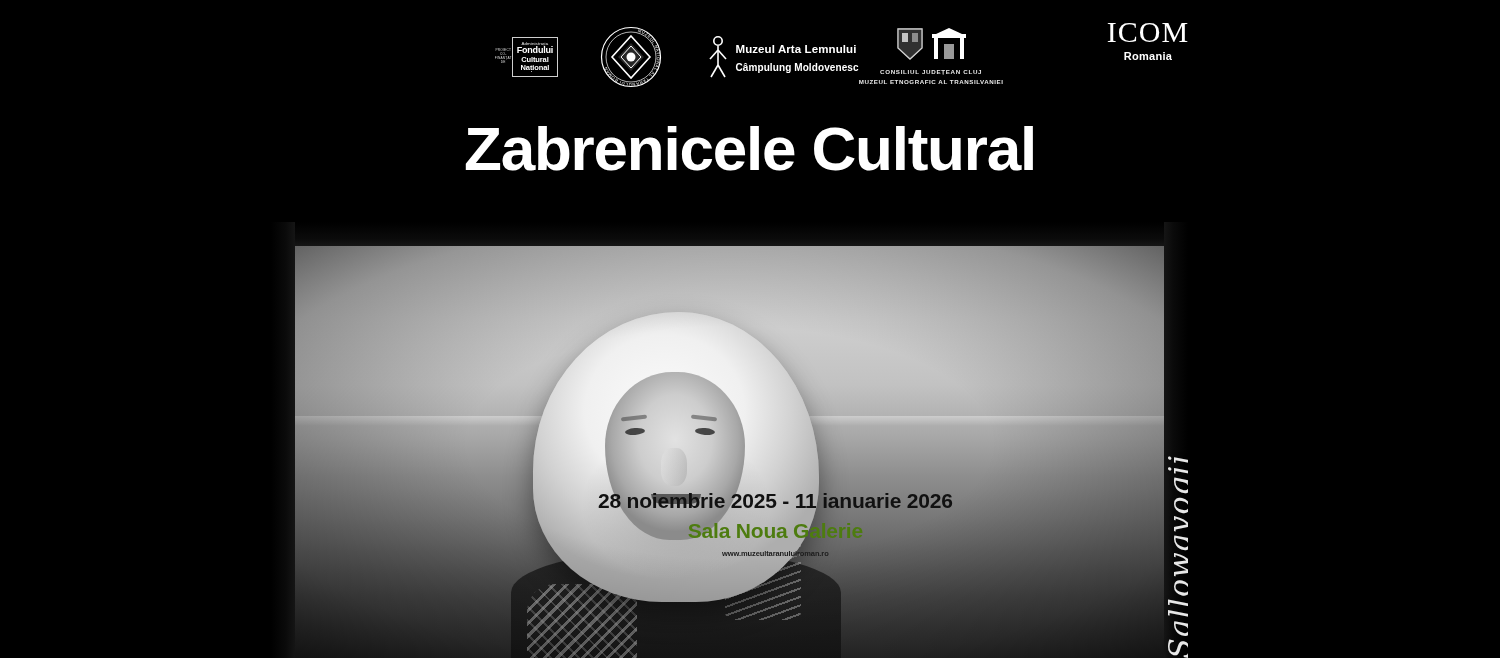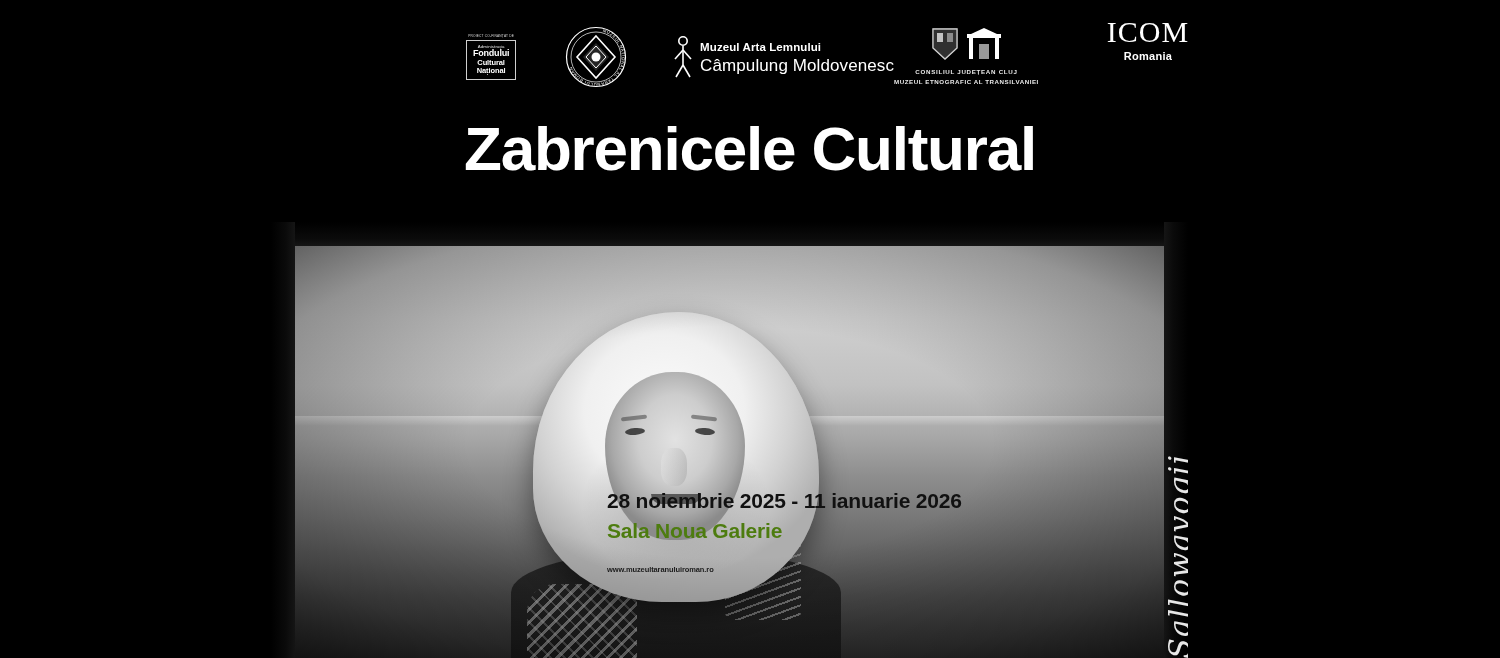--- a/index.html
+++ b/index.html
@@ -41,21 +41,21 @@
     display: flex;
     align-items: center;
     justify-content: center;
     position: relative;
   }
 
   
   .logo-afcn {
     width: 60px; height: 56px;
     margin-right: 44px;
-    flex-direction: column;
+    flex-direction: row;
   }
   .afcn-top {
     font-size: 3.2px;
     letter-spacing: .2px;
     text-align: center;
     line-height: 1.3;
     color: #dedede;
     margin-bottom: 2px;
     text-transform: uppercase;
   }
@@ -90,22 +90,22 @@
   }
   .mal-text-l1 {
     font-size: 11.5px;
     font-weight: bold;
     line-height: 1.25;
     letter-spacing: .1px;
     color: #ffffff;
     white-space: nowrap;
   }
   .mal-text-l2 {
-    font-size: 17px;
-    font-weight: normal;
+    font-size: 10px;
+    font-weight: bold;
     line-height: 1.25;
     letter-spacing: .1px;
     color: #ffffff;
     white-space: nowrap;
   }
 
   
   .logo-met {
     margin-right: 0px;
     display: flex;
@@ -362,23 +362,24 @@
     white-space: nowrap;
     transform: rotate(-90deg);
     transform-origin: 100% 0;
     text-shadow: 0 0 6px rgba(0,0,0,.25);
     opacity: .95;
   }
 
   
   .info {
     position: absolute;
-    left: 336px;
+    left: 327px;
     top: 264px;
     color: #ffffff;
+    text-align: center;
   }
   .info-date {
     font-size: 21px;
     font-weight: bold;
     letter-spacing: -.2px;
     line-height: 1.45;
     color: #111111;
   }
   .info-venue {
     font-size: 21px;
@@ -392,21 +393,21 @@
     font-weight: bold;
     letter-spacing: -.2px;
     line-height: 1.45;
     color: #111111;
   }
   .info-url {
     font-size: 7.5px;
     font-weight: bold;
     letter-spacing: -.1px;
     color: #1c1c1c;
-    margin-top: 18px;
+    margin-top: 2px;
   }
 </style>
 </head>
 <body>
 
 <div class="poster">
 
   <div class="logo-strip">
 
     <div class="logo logo-afcn">

